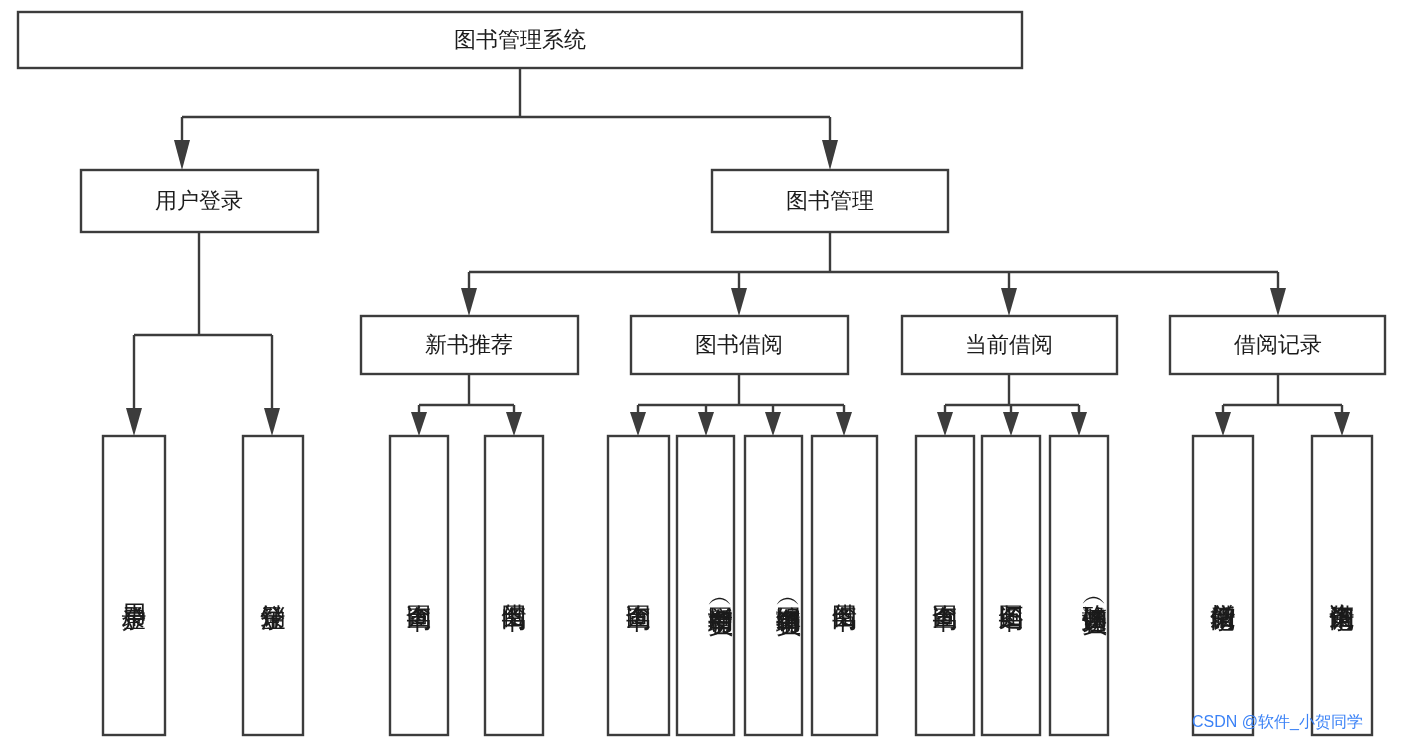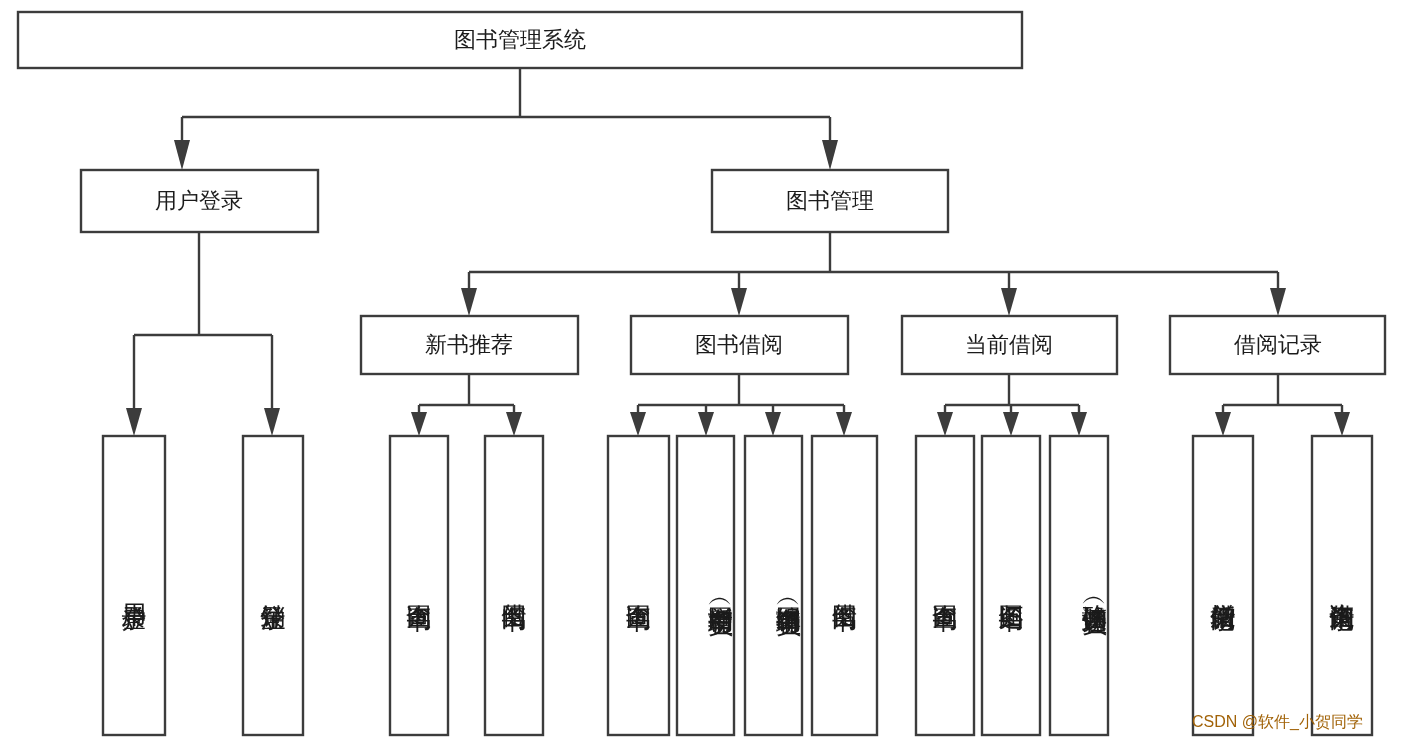--- a/index.html
+++ b/index.html
@@ -64,21 +64,21 @@
     justify-content: center;
     white-space: nowrap;
     pointer-events: none;
   }
   .watermark {
     position: absolute;
     left: 1192px;
     top: 712px;
     font-family: "Liberation Sans", "DejaVu Sans", sans-serif;
     font-size: 16px;
-    color: #a16207;
+    color: #3b82f6;
     white-space: nowrap;
   }
 </style>
 </head>
 <body>
 
 <div id="diagram-root">
 
   <svg class="diagram-canvas" viewBox="0 0 1405 747" xmlns="http://www.w3.org/2000/svg">
 

